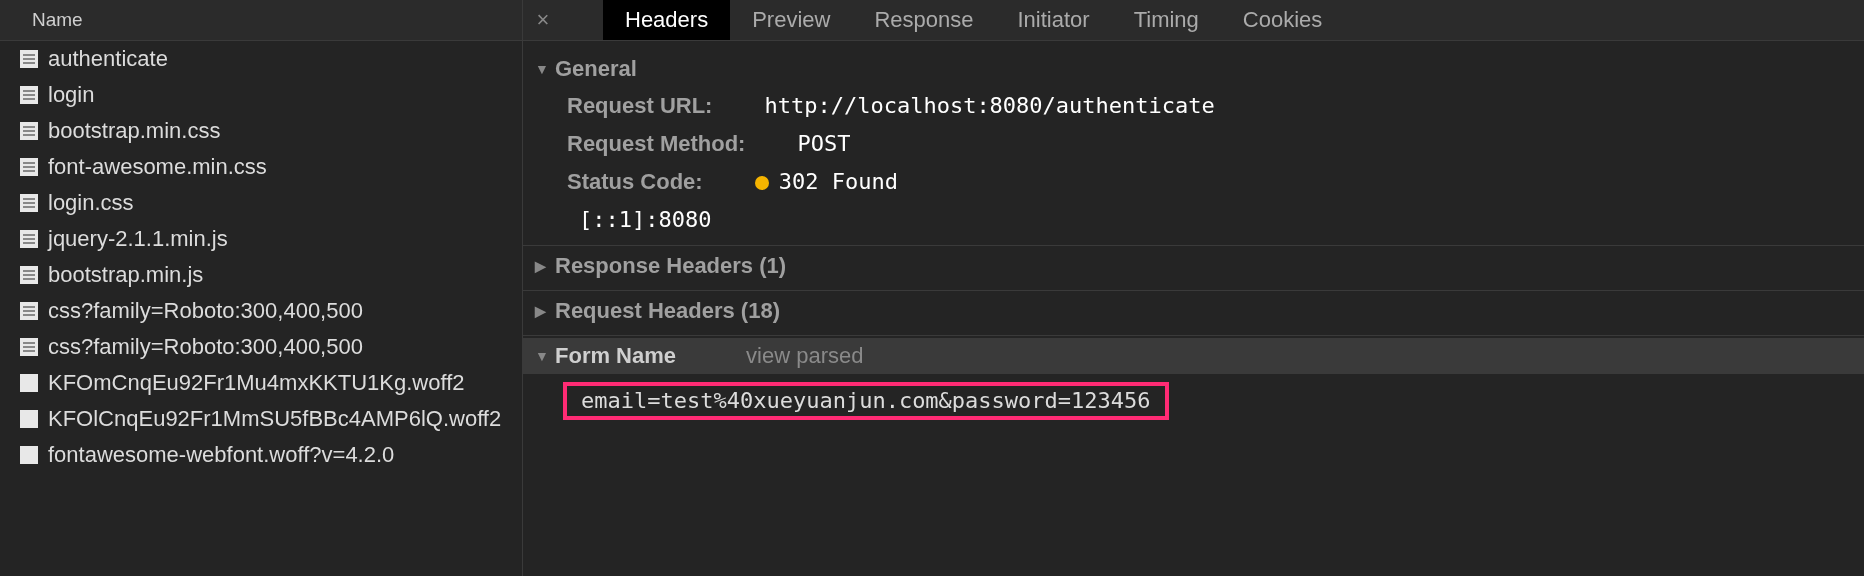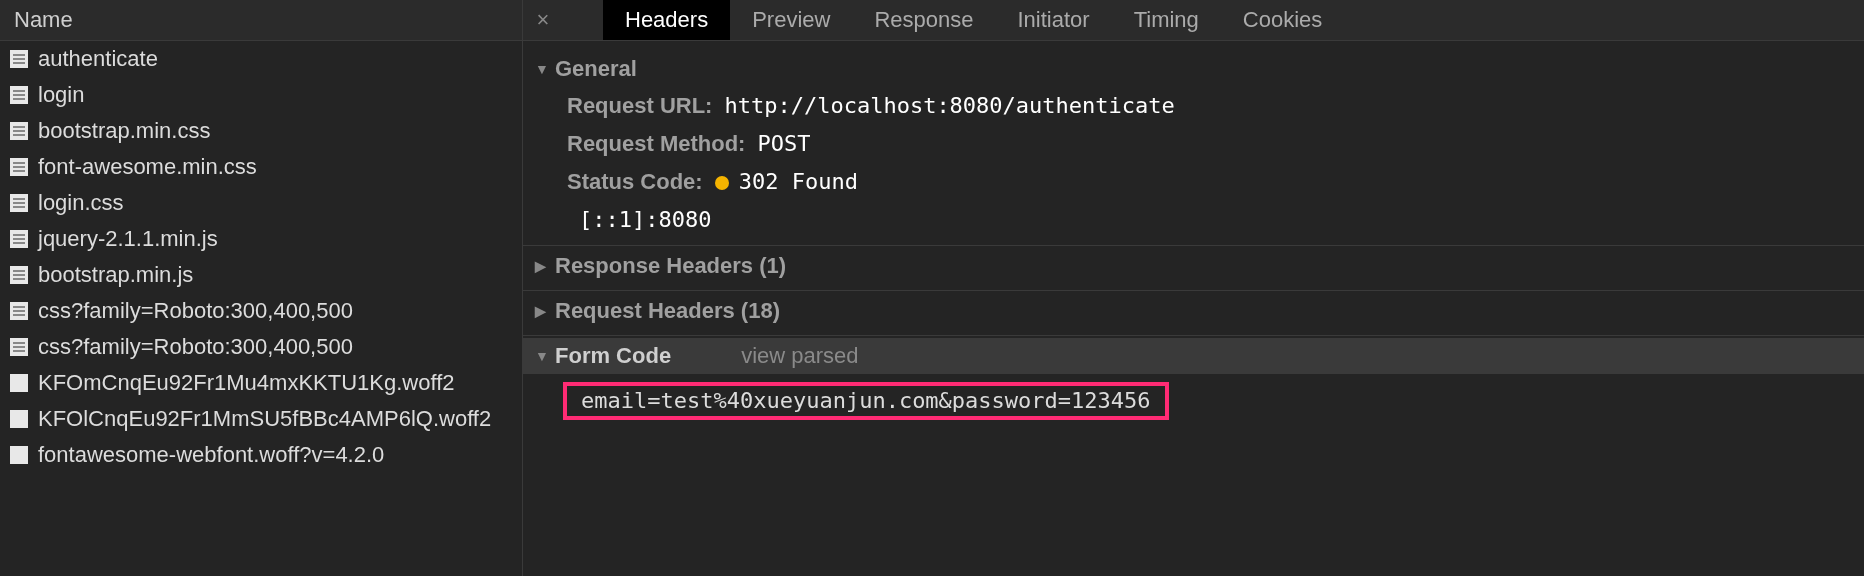--- a/index.html
+++ b/index.html
@@ -23,35 +23,35 @@
     width: 522px;
     flex: 0 0 522px;
     border-right: 1px solid #3a3a3a;
     background: #242424;
     display: flex;
     flex-direction: column;
   }
   .left-header {
     height: 40px;
     line-height: 40px;
-    padding-left: 14px;
+    padding-left: 32px;
     color: #cfcfcf;
     background: #2b2b2b;
     border-bottom: 1px solid #3a3a3a;
-    font-size: 22px;
+    font-size: 19px;
   }
   .file-list {
     flex: 1;
     overflow: hidden;
   }
   .file-row {
     display: flex;
     align-items: center;
     height: 36px;
-    padding-left: 10px;
+    padding-left: 20px;
     gap: 10px;
     cursor: default;
   }
   .file-icon {
     width: 18px;
     height: 18px;
     background: #e8e8e8;
     display: inline-block;
     position: relative;
     flex: 0 0 18px;
@@ -135,20 +135,21 @@
   .sec-divider {
     border-top: 1px solid #3a3a3a;
     margin-top: 6px;
     padding-top: 2px;
   }
   .kv {
     display: flex;
     align-items: center;
     padding-left: 44px;
     line-height: 38px;
+    gap: 40px;
   }
   .kv .k {
     color: #a0a0a0;
     font-weight: 600;
     white-space: pre;
   }
   .kv .v {
     font-family: Menlo, Consolas, monospace;
     color: #ffffff;
     margin-left: 12px;
@@ -307,21 +308,21 @@
       <div class="section sec-divider">
         <div class="sec-title-row collapsed">
           <span class="disclosure">▶</span>
           <span>Request Headers (18)</span>
         </div>
       </div>
 
       <div class="section sec-divider">
         <div class="form-data-row">
           <span class="disclosure">▼</span>
-          <span class="sec-name">Form Code</span>
+          <span class="sec-name">Form Name</span>
           <span class="view-parsed">view parsed</span>
         </div>
         <div class="payload-area">
           <div class="payload-box">
             <span class="txt">email=test%40xueyuanjun.com&amp;password=123456</span>
           </div>
         </div>
       </div>
 
     </div>

